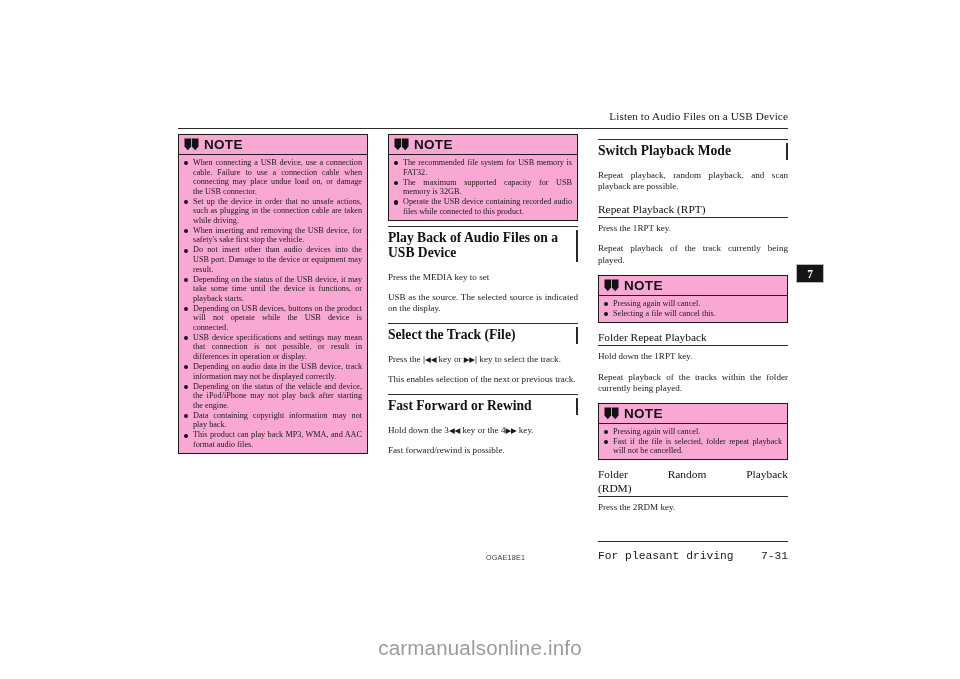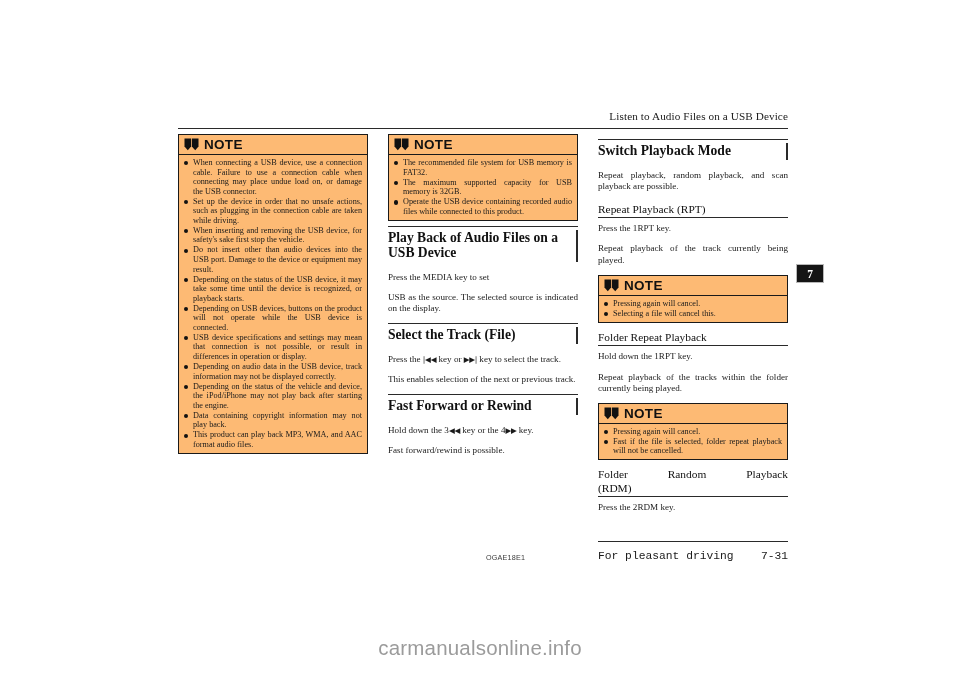--- a/index.html
+++ b/index.html
@@ -52,21 +52,21 @@
     width: 190px;
   }
   .col-1 { left: 178px; }
   .col-2 { left: 388px; }
   .col-3 { left: 598px; }
 
   
   .note-box {
     border: 1.4px solid #1a1a1a;
     margin-bottom: 1px;
-    background: #fdba74;
+    background: #f9a8d4;
     box-sizing: border-box;
   }
   .note-head {
     display: flex;
     align-items: center;
     gap: 5px;
     padding: 2px 5px 2px 5px;
     border-bottom: 1.4px solid #1a1a1a;
   }
   .note-icon {
@@ -260,21 +260,21 @@
           <path d="M15.8 1 L29 1 L29 17 L22.4 24.5 L15.8 17 Z" fill="#111111"></path>
         </svg>
         <div class="note-title">NOTE</div>
       </div>
       <div class="note-body">
         <ul class="bullets">
           <li>When connecting a USB device, use a connection cable. Failure to use a connection cable when connecting may place undue load on, or damage the USB connector.</li>
           <li>Set up the device in order that no unsafe actions, such as plugging in the connection cable are taken while driving.</li>
           <li>When inserting and removing the USB device, for safety's sake first stop the vehicle.</li>
           <li>Do not insert other than audio devices into the USB port. Damage to the device or equipment may result.</li>
-          <li>Depending on the status of the USB device, it may take some time until the device is recognized, or playback starts.</li>
+          <li>Depending on the status of the USB device, it may take some time until the device is functions, or playback starts.</li>
           <li>Depending on USB devices, buttons on the product will not operate while the USB device is connected.</li>
           <li>USB device specifications and settings may mean that connection is not possible, or result in differences in operation or display.</li>
           <li>Depending on audio data in the USB device, track information may not be displayed correctly.</li>
           <li>Depending on the status of the vehicle and device, the iPod/iPhone may not play back after starting the engine.</li>
           <li>Data containing copyright information may not play back.</li>
           <li>This product can play back MP3, WMA, and AAC format audio files.</li>
         </ul>
       </div>
     </div>
 

